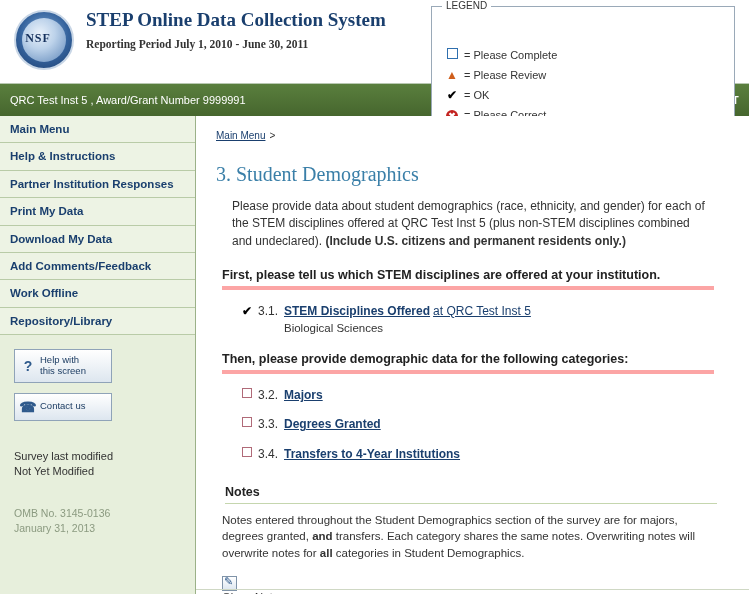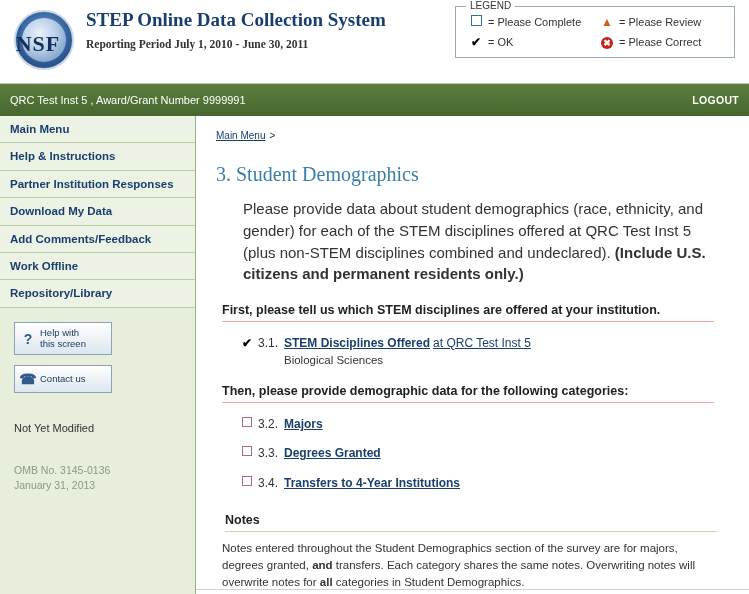--- a/index.html
+++ b/index.html
@@ -54,21 +54,21 @@
     background: radial-gradient(circle at 40% 35%, #e9f1fa 0%, #bcd2ea 40%, #5d86b8 100%);
     box-sizing: border-box;
   }
   .nsf-logo .nsf-text {
     position: absolute;
     left: 0; top: 21px;
     width: 48px;
     text-align: center;
     font-family: "Liberation Serif", serif;
     font-weight: bold;
-    font-size: 22px;
+    font-size: 12px;
     color: #15305c;
     letter-spacing: 1px;
   }
   .title-block {
     position: absolute;
     left: 86px;
     top: 8px;
     width: 380px;
   }
   .app-title {
@@ -85,41 +85,41 @@
     font-weight: bold;
     color: #333;
     margin-top: 6px;
   }
 
   
   .legend {
     position: absolute;
     right: 14px;
     top: 6px;
-    width: 280px;
+    width: 304px;
     border: 1px solid #9aa9b8;
     background: #ffffff;
     box-sizing: border-box;
-    padding: 8px 10px 8px 12px;
+    padding: 24px 10px 8px 12px;
   }
   .legend-title {
     position: absolute;
     top: -7px;
     left: 10px;
     background: #ffffff;
     padding: 0 4px;
     font-size: 10px;
     color: #333;
   }
   .legend-grid {
     display: grid;
-    grid-template-columns: 1fr 1fr;
+    grid-template-columns: 1fr;
     row-gap: 6px;
     column-gap: 6px;
-    margin-top: 0;
+    margin-top: 17px;
   }
   .legend-item {
     display: flex;
     align-items: center;
     font-size: 11px;
     color: #333;
   }
   .legend-item .sym {
     width: 16px;
     display: inline-block;
@@ -260,32 +260,32 @@
 
   .page-title {
     margin: 22px 0 0 0;
     font-family: "Liberation Serif", serif;
     font-size: 20px;
     color: #3a7fa8;
     font-weight: normal;
     padding-left: 2px;
   }
   .intro {
-    margin: 12px 0 0 29px;
-    font-size: 15px;
+    margin: 12px 0 0 18px;
+    font-size: 12px;
     color: #333;
     line-height: 1.45;
     max-width: 480px;
   }
   .section-head {
     margin: 18px 0 0 8px;
     font-size: 12.5px;
     font-weight: bold;
     color: #222;
-    border-bottom: 1px solid #fca5a5;
+    border-bottom: 4px solid #fca5a5;
     padding-bottom: 4px;
     max-width: 492px;
   }
   .item-row {
     display: flex;
     align-items: flex-start;
     margin: 14px 0 0 28px;
     font-size: 12px;
   }
   .item-row .mark {
@@ -421,20 +421,21 @@
     <span>QRC Test Inst 5 , Award/Grant Number 9999991</span>
     <span class="logout">LOGOUT</span>
   </div>
 
   <div class="body-wrap">
 
     <div class="sidebar">
       <div class="nav-item">Main Menu</div>
       <div class="nav-item">Help &amp; Instructions</div>
       <div class="nav-item">Partner Institution Responses</div>
+      <div class="nav-item">Print My Data</div>
       <div class="nav-item">Download My Data</div>
       <div class="nav-item">Add Comments/Feedback</div>
       <div class="nav-item">Work Offline</div>
       <div class="nav-item">Repository/Library</div>
 
       <div class="side-buttons">
         <div class="sbtn">
           <span class="gl">?</span>
           <span class="lbl">
             <span>Help with</span><br>
@@ -443,20 +444,21 @@
         </div>
         <div class="sbtn">
           <span class="gl">☎</span>
           <span class="lbl">
             <span>Contact us</span>
           </span>
         </div>
       </div>
 
       <div class="side-meta">
+        <div>Survey last modified</div>
         <div>Not Yet Modified</div>
       </div>
 
       <div class="side-omb">
         <div>OMB No. 3145-0136</div>
         <div>January 31, 2013</div>
       </div>
     </div>
 
     <div class="content">

